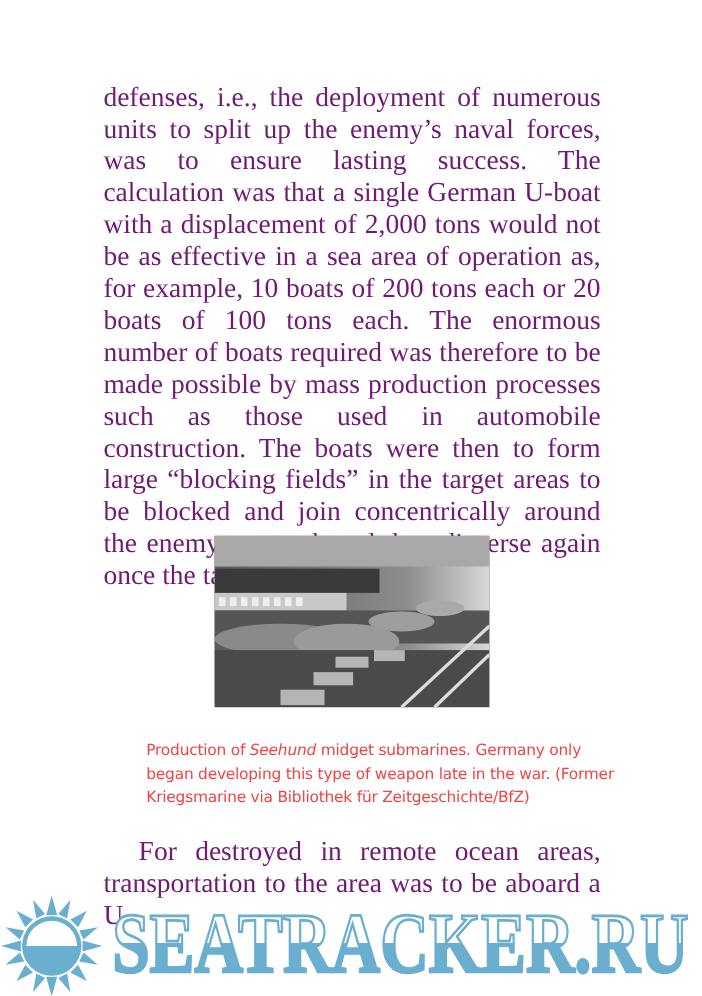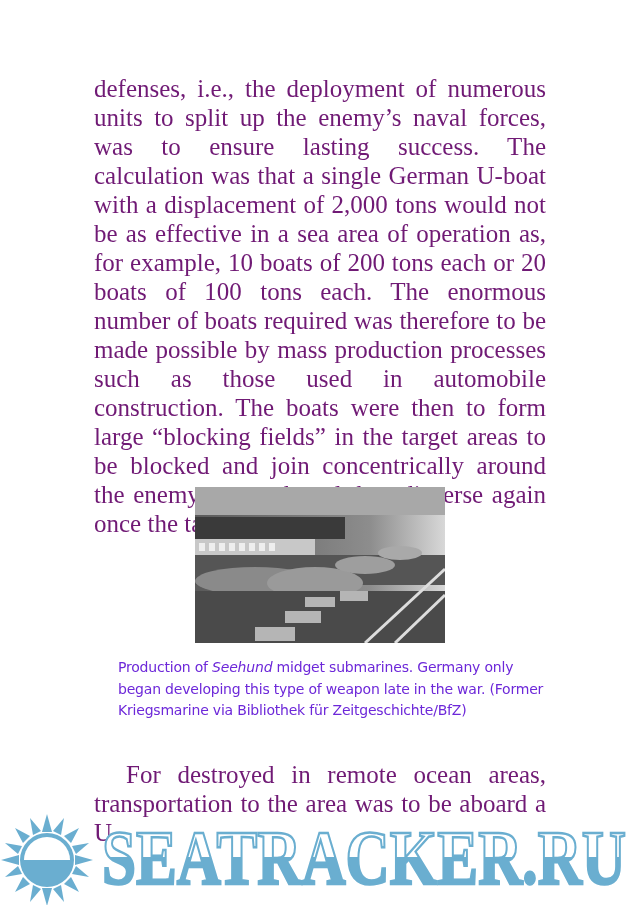--- a/index.html
+++ b/index.html
@@ -12,21 +12,21 @@
   }
   .p1 { top: 74px; }
   .p2 { top: 760px; text-indent: 32px; }
   .photo {
     position: absolute; left: 195px; top: 487px; width: 250px; height: 156px;
     background: #7b7b7b; overflow: hidden;
   }
   .caption {
     position: absolute; left: 118px; top: 657px; width: 440px;
     font-family: "DejaVu Sans", sans-serif; font-size: 14px; line-height: 21.5px;
-    color: #6d28d9; margin: 0; letter-spacing: -0.2px;
+    color: #ef4444; margin: 15px; letter-spacing: -0.2px;
   }
   .caption em { font-style: italic; }
   .watermark { position: absolute; left: 0; top: 812px; width: 571px; height: 93px; }
 </style>
 </head>
 <body>
 
 <div class="page">
 
   <p class="body-text p1">defenses, i.e., the deployment of numerous units to split up the enemy’s naval forces, was to ensure lasting success. The calculation was that a single German U-boat with a displacement of 2,000 tons would not be as effective in a sea area of operation as, for example, 10 boats of 200 tons each or 20 boats of 100 tons each. The enormous number of boats required was therefore to be made possible by mass production processes such as those used in automobile construction. The boats were then to form large “blocking fields” in the target areas to be blocked and join concentrically around the enemy to attack and then disperse again once the target had been destroyed.</p>

